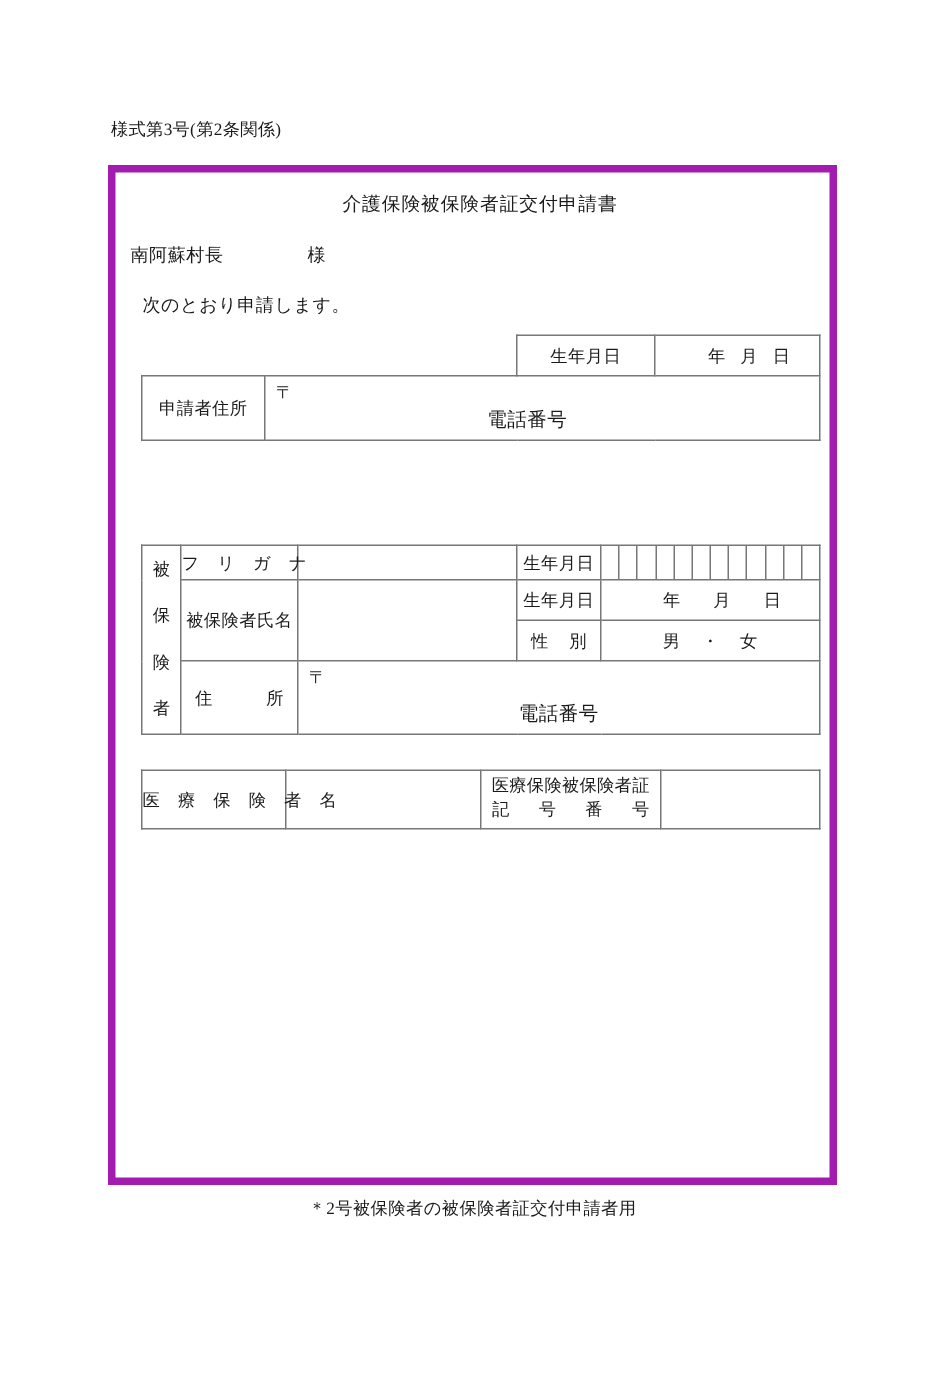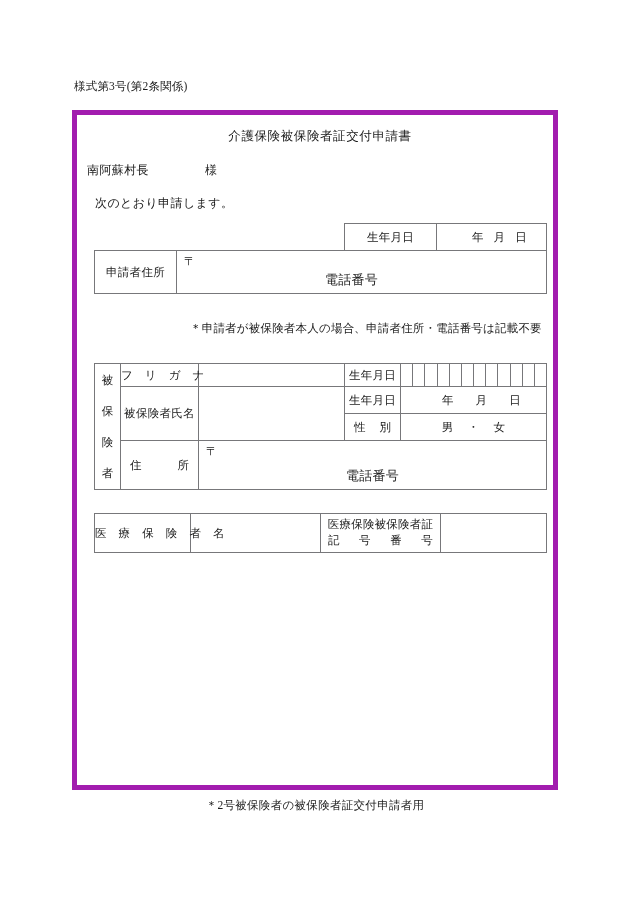--- a/index.html
+++ b/index.html
@@ -243,21 +243,20 @@
           <td colspan="3" style="height:42px">
             <div class="addr-cell">
               <span class="postal">〒</span>
               <span class="tel tel-shift">電話番号</span>
             </div>
           </td>
         </tr>
       </tbody>
     </table>
 
-    <div class="note-inline" style="left:113px; top:206px;">＊申請者が被保険者本人の場合、申請者住所・電話番号は記載不要</div>
 
     <table class="grid" style="left:17px; top:248px; width:452px;">
       <colgroup>
         <col style="width:26px">
         <col style="width:78px">
         <col style="width:146px">
         <col style="width:56px">
         <col style="width:146px">
       </colgroup>
       <tbody>

